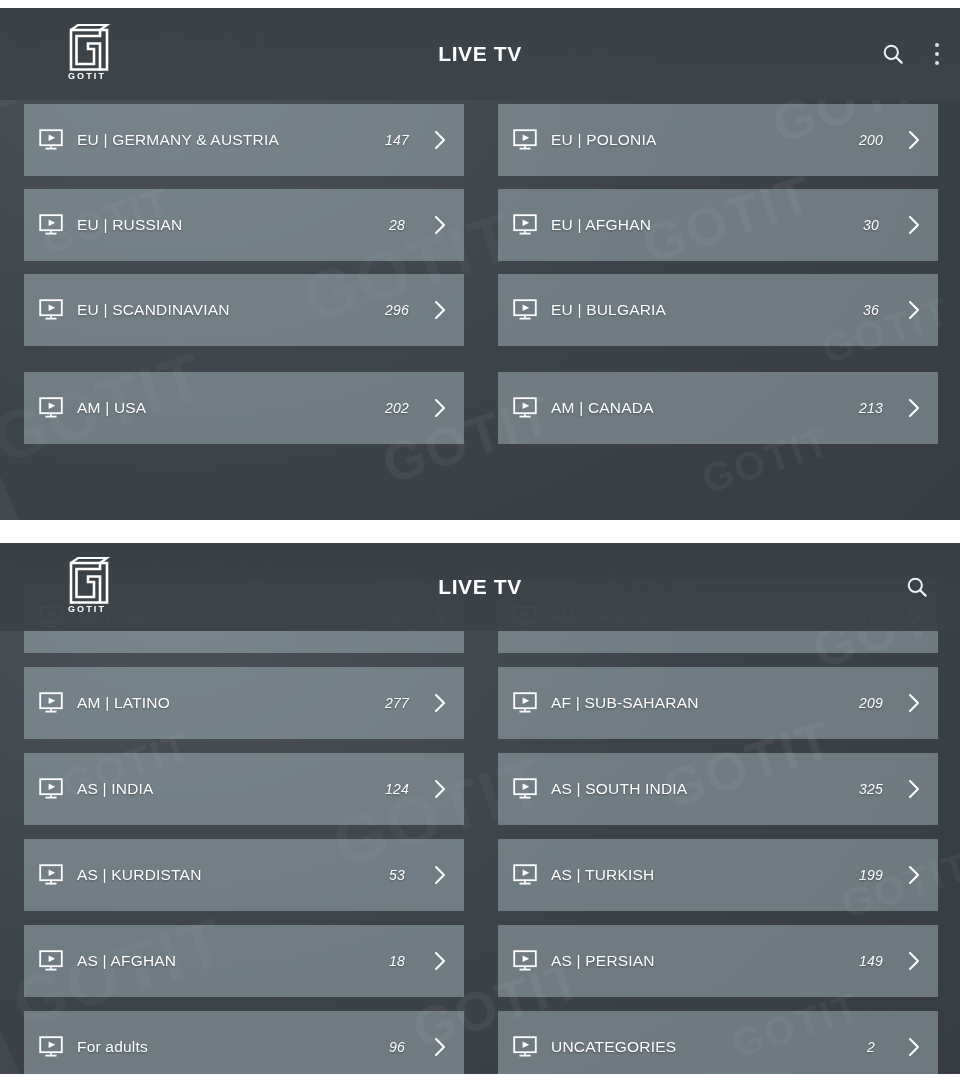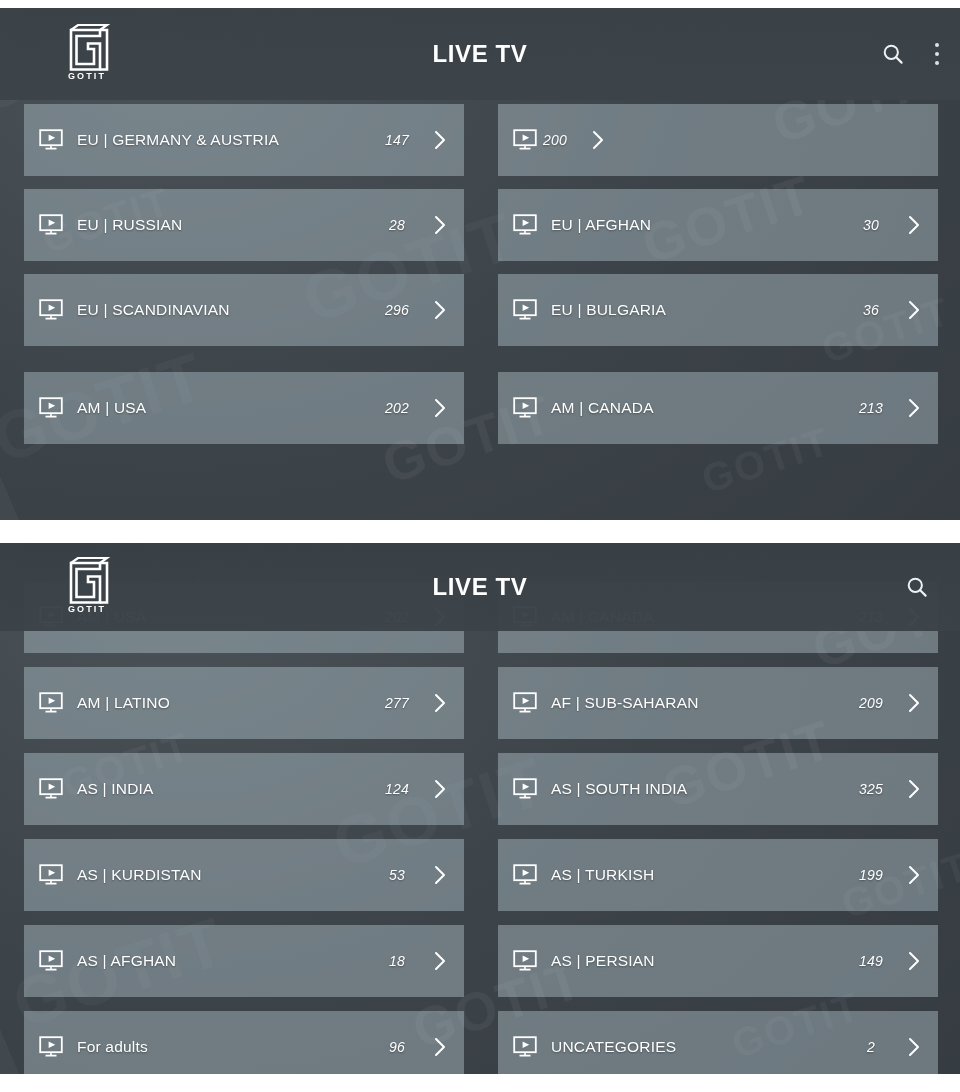--- a/index.html
+++ b/index.html
@@ -74,21 +74,21 @@
     color:#ffffff;
     font-weight:700;
   }
   .hdr-title{
     position:absolute;
     top:0;height:92px;
     line-height:92px;
     width:960px;
     text-align:center;
     color:#ffffff;
-    font-size:24px;
+    font-size:21px;
     font-weight:700;
     letter-spacing:.6px;
     z-index:2;
   }
   .hdr-actions{
     position:absolute;
     top:0;height:92px;
     right:10px;
     display:flex;align-items:center;
     gap:10px;
@@ -272,20 +272,21 @@
         </div>
         <div class="cell right">
           <span class="tv-ico">
             <svg width="24" height="22" viewBox="0 0 24 22" aria-hidden="true">
               <rect x="1.2" y="1.2" width="21.6" height="15" fill="none" stroke="#ffffff" stroke-width="1.8"></rect>
               <path d="M9.6 5.4 L16.2 8.7 L9.6 12 Z" fill="#ffffff"></path>
               <line x1="6.5" y1="19.6" x2="17.5" y2="19.6" stroke="#ffffff" stroke-width="1.8"></line>
               <line x1="12" y1="16.2" x2="12" y2="19.6" stroke="#ffffff" stroke-width="1.6"></line>
             </svg>
           </span>
+          <span class="cell-label">EU | POLONIA</span>
           <span class="cell-count">200</span>
           <span class="chev">
             <svg width="14" height="22" viewBox="0 0 14 22" aria-hidden="true">
               <polyline points="3,3 11,11 3,19" fill="none" stroke="#ffffff" stroke-width="2" stroke-linecap="round" stroke-linejoin="round"></polyline>
             </svg>
           </span>
         </div>
       </div>
 
       <div class="row">

